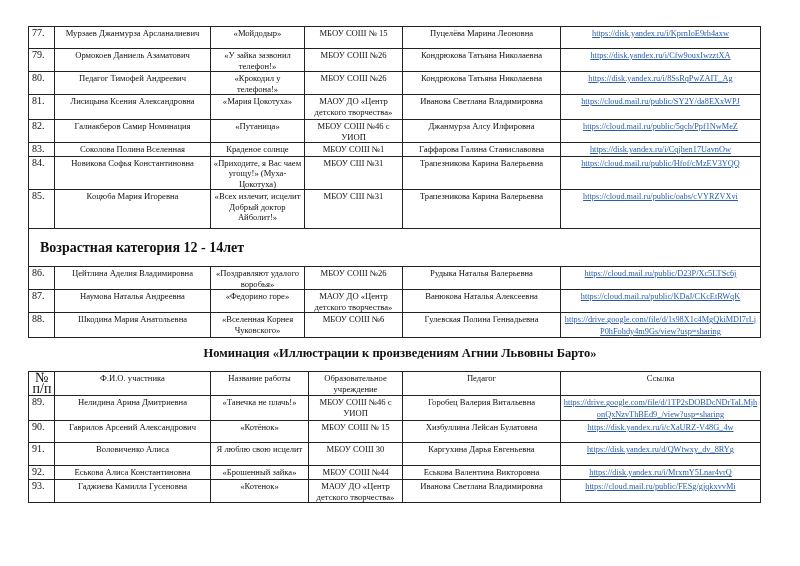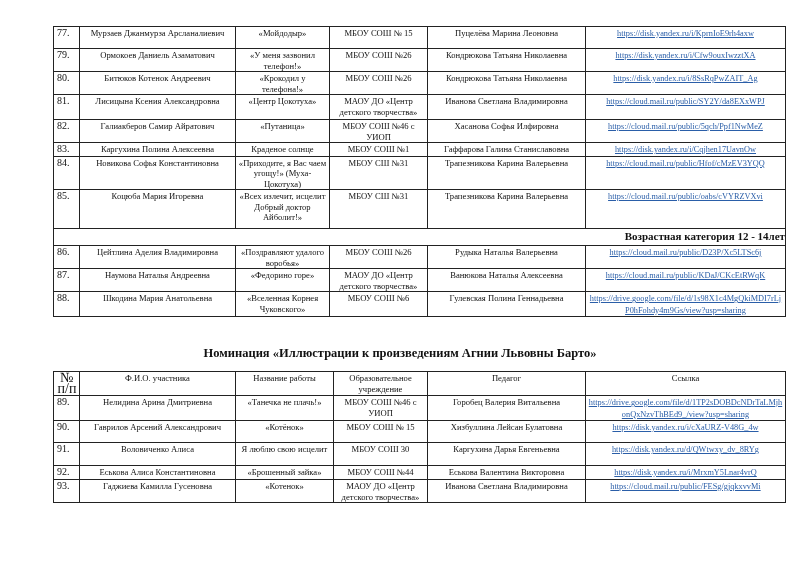--- a/index.html
+++ b/index.html
@@ -1,23 +1,23 @@
 <!DOCTYPE html>
 <html><head>
 <meta charset="utf-8">
 <style>
   html, body { margin: 0; padding: 0; background: #ffffff; }
   body { width: 800px; height: 566px; position: relative; overflow: hidden;
          font-family: "Liberation Serif", serif; color: #111; }
-  table { border-collapse: collapse; position: absolute; left: 53px; width: 732px; table-layout: fixed; border-radius: 6px; }
+  table { border-collapse: collapse; position: absolute; left: 28px; width: 732px; table-layout: fixed; border-radius: 6px; }
   td, th { border: 1px solid #222; font-size: 8.6px; line-height: 10.5px; vertical-align: top;
            text-align: center; padding: 1px 2px 0 2px; font-weight: normal; overflow: hidden; }
   td.num { text-align: left; font-size: 10px; padding-left: 3px; }
   td.link a { color: #2a5ea8; text-decoration: underline; font-size: 8.3px; word-break: break-all; margin-top: 25px; }
-  tr.cat td { font-weight: bold; font-size: 11px; line-height: 15px; text-align: right; padding: 0; }
+  tr.cat td { font-weight: bold; font-size: 14px; line-height: 15px; text-align: left; padding: 11px; }
   #t1 { top: 26px; }
   #t2 { top: 371px; }
   .title { position: absolute; top: 346px; left: 0; width: 800px; text-align: center;
            font-weight: bold; font-size: 12.5px; }
 </style>
 </head>
 <body>
 
 <table id="t1">
   <colgroup>
@@ -33,52 +33,52 @@
       <td class="num">77.</td>
       <td>Мурзаев Джанмурза Арсланалиевич</td>
       <td>«Мойдодыр»</td>
       <td>МБОУ СОШ № 15</td>
       <td>Пуцелёва Марина Леоновна</td>
       <td class="link"><a>https://disk.yandex.ru/i/KprnIoE9rh4axw</a></td>
     </tr>
     <tr style="height:23px">
       <td class="num">79.</td>
       <td>Ормокоев  Даниель Азаматович</td>
-      <td>«У меня зазвонил телефон!»</td>
+      <td>«У зайка зазвонил телефон!»</td>
       <td>МБОУ СОШ №26</td>
       <td>Кондрюкова Татьяна Николаевна</td>
       <td class="link"><a>https://disk.yandex.ru/i/Cfw9ouxIwzztXA</a></td>
     </tr>
     <tr style="height:23px">
       <td class="num">80.</td>
-      <td>Битюков Котенок Андреевич</td>
+      <td>Педагог Тимофей Андреевич</td>
       <td>«Крокодил у телефона!»</td>
       <td>МБОУ СОШ №26</td>
       <td>Кондрюкова Татьяна Николаевна</td>
       <td class="link"><a>https://disk.yandex.ru/i/8SsRqPwZAIT_Ag</a></td>
     </tr>
     <tr style="height:25px">
       <td class="num">81.</td>
       <td>Лисицына Ксения Александровна</td>
-      <td>«Центр Цокотуха»</td>
+      <td>«Мария Цокотуха»</td>
       <td>МАОУ ДО «Центр детского творчества»</td>
       <td>Иванова Светлана Владимировна</td>
       <td class="link"><a>https://cloud.mail.ru/public/SY2Y/da8EXxWPJ</a></td>
     </tr>
     <tr style="height:22px">
       <td class="num">82.</td>
-      <td>Галиакберов Самир Айратович</td>
+      <td>Галиакберов Самир Номинация</td>
       <td>«Путаница»</td>
       <td>МБОУ СОШ №46 с УИОП</td>
-      <td>Хасанова Софья Илфировна</td>
+      <td>Джанмурза Алсу Илфировна</td>
       <td class="link"><a>https://cloud.mail.ru/public/5qch/Ppf1NwMeZ</a></td>
     </tr>
     <tr style="height:12px">
       <td class="num">83.</td>
-      <td>Каргухина Полина Алексеевна</td>
+      <td>Соколова Полина Вселенная</td>
       <td>Краденое солнце</td>
       <td>МБОУ СОШ №1</td>
       <td>Гаффарова Галина Станиславовна</td>
       <td class="link"><a>https://disk.yandex.ru/i/Cqjhen17UavnOw</a></td>
     </tr>
     <tr style="height:29px">
       <td class="num">84.</td>
       <td>Новикова Софья Константиновна</td>
       <td>«Приходите, я Вас чаем угощу!» (Муха-Цокотуха)</td>
       <td>МБОУ СШ №31</td>

